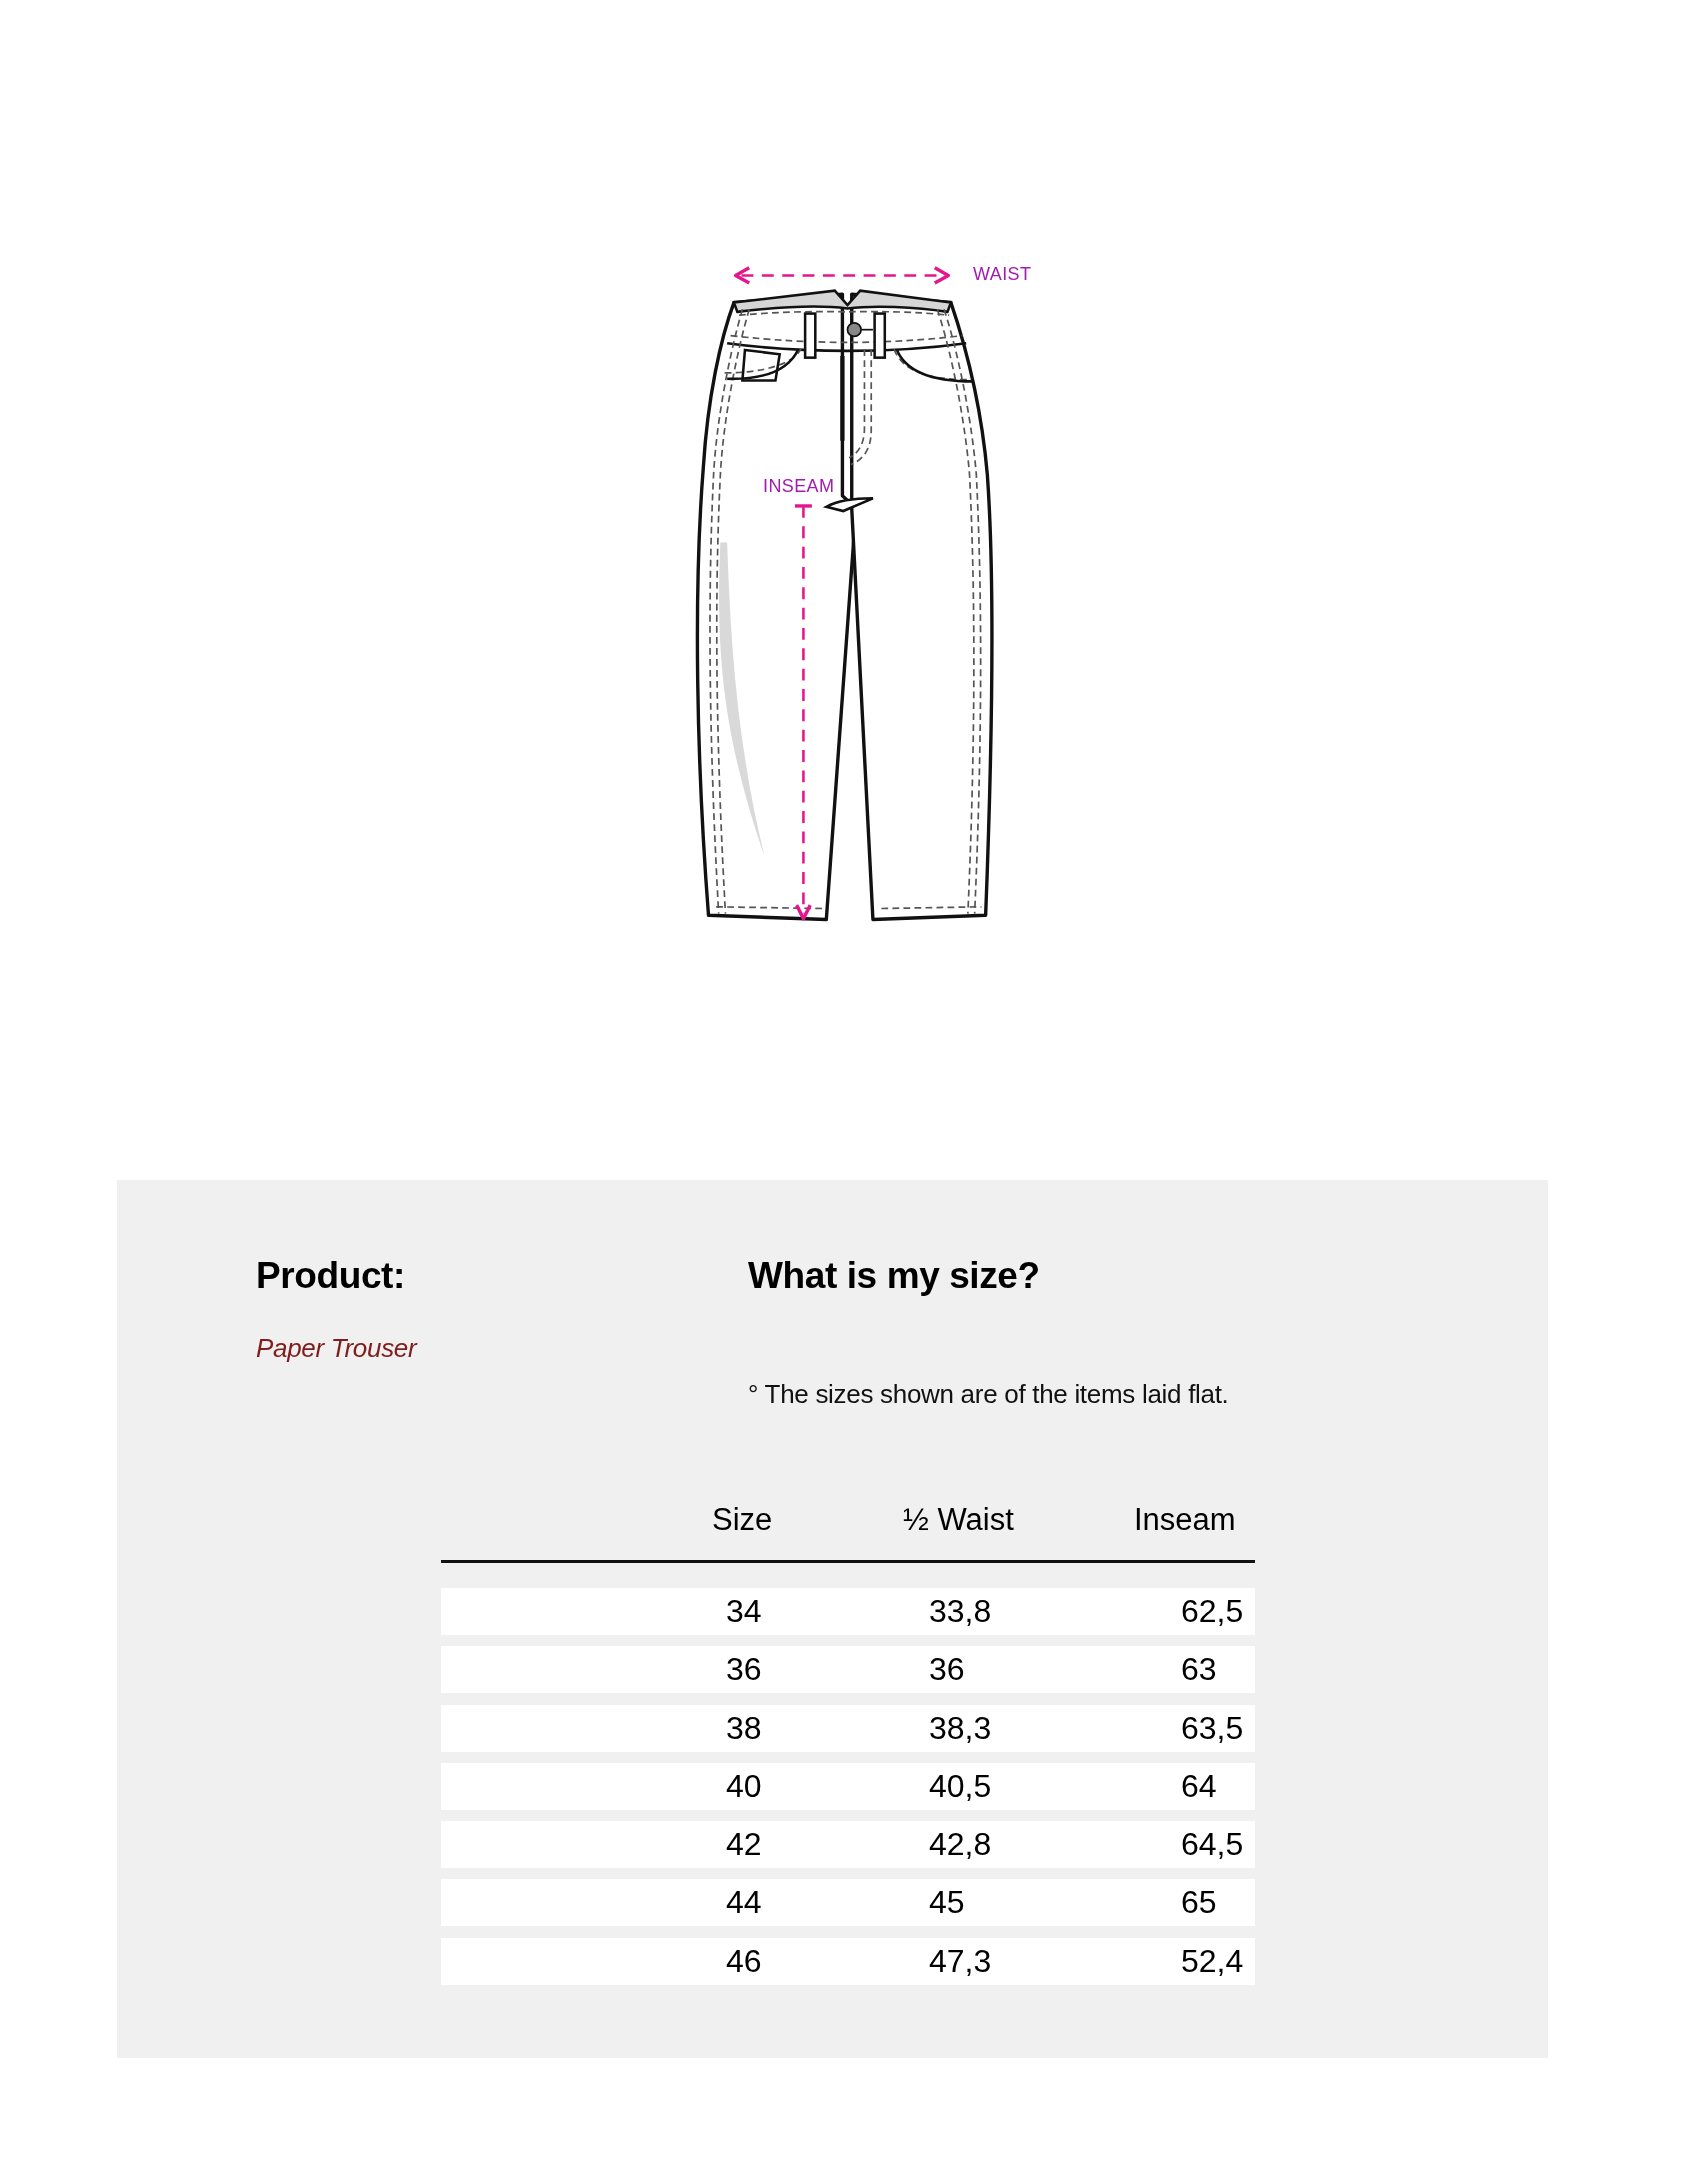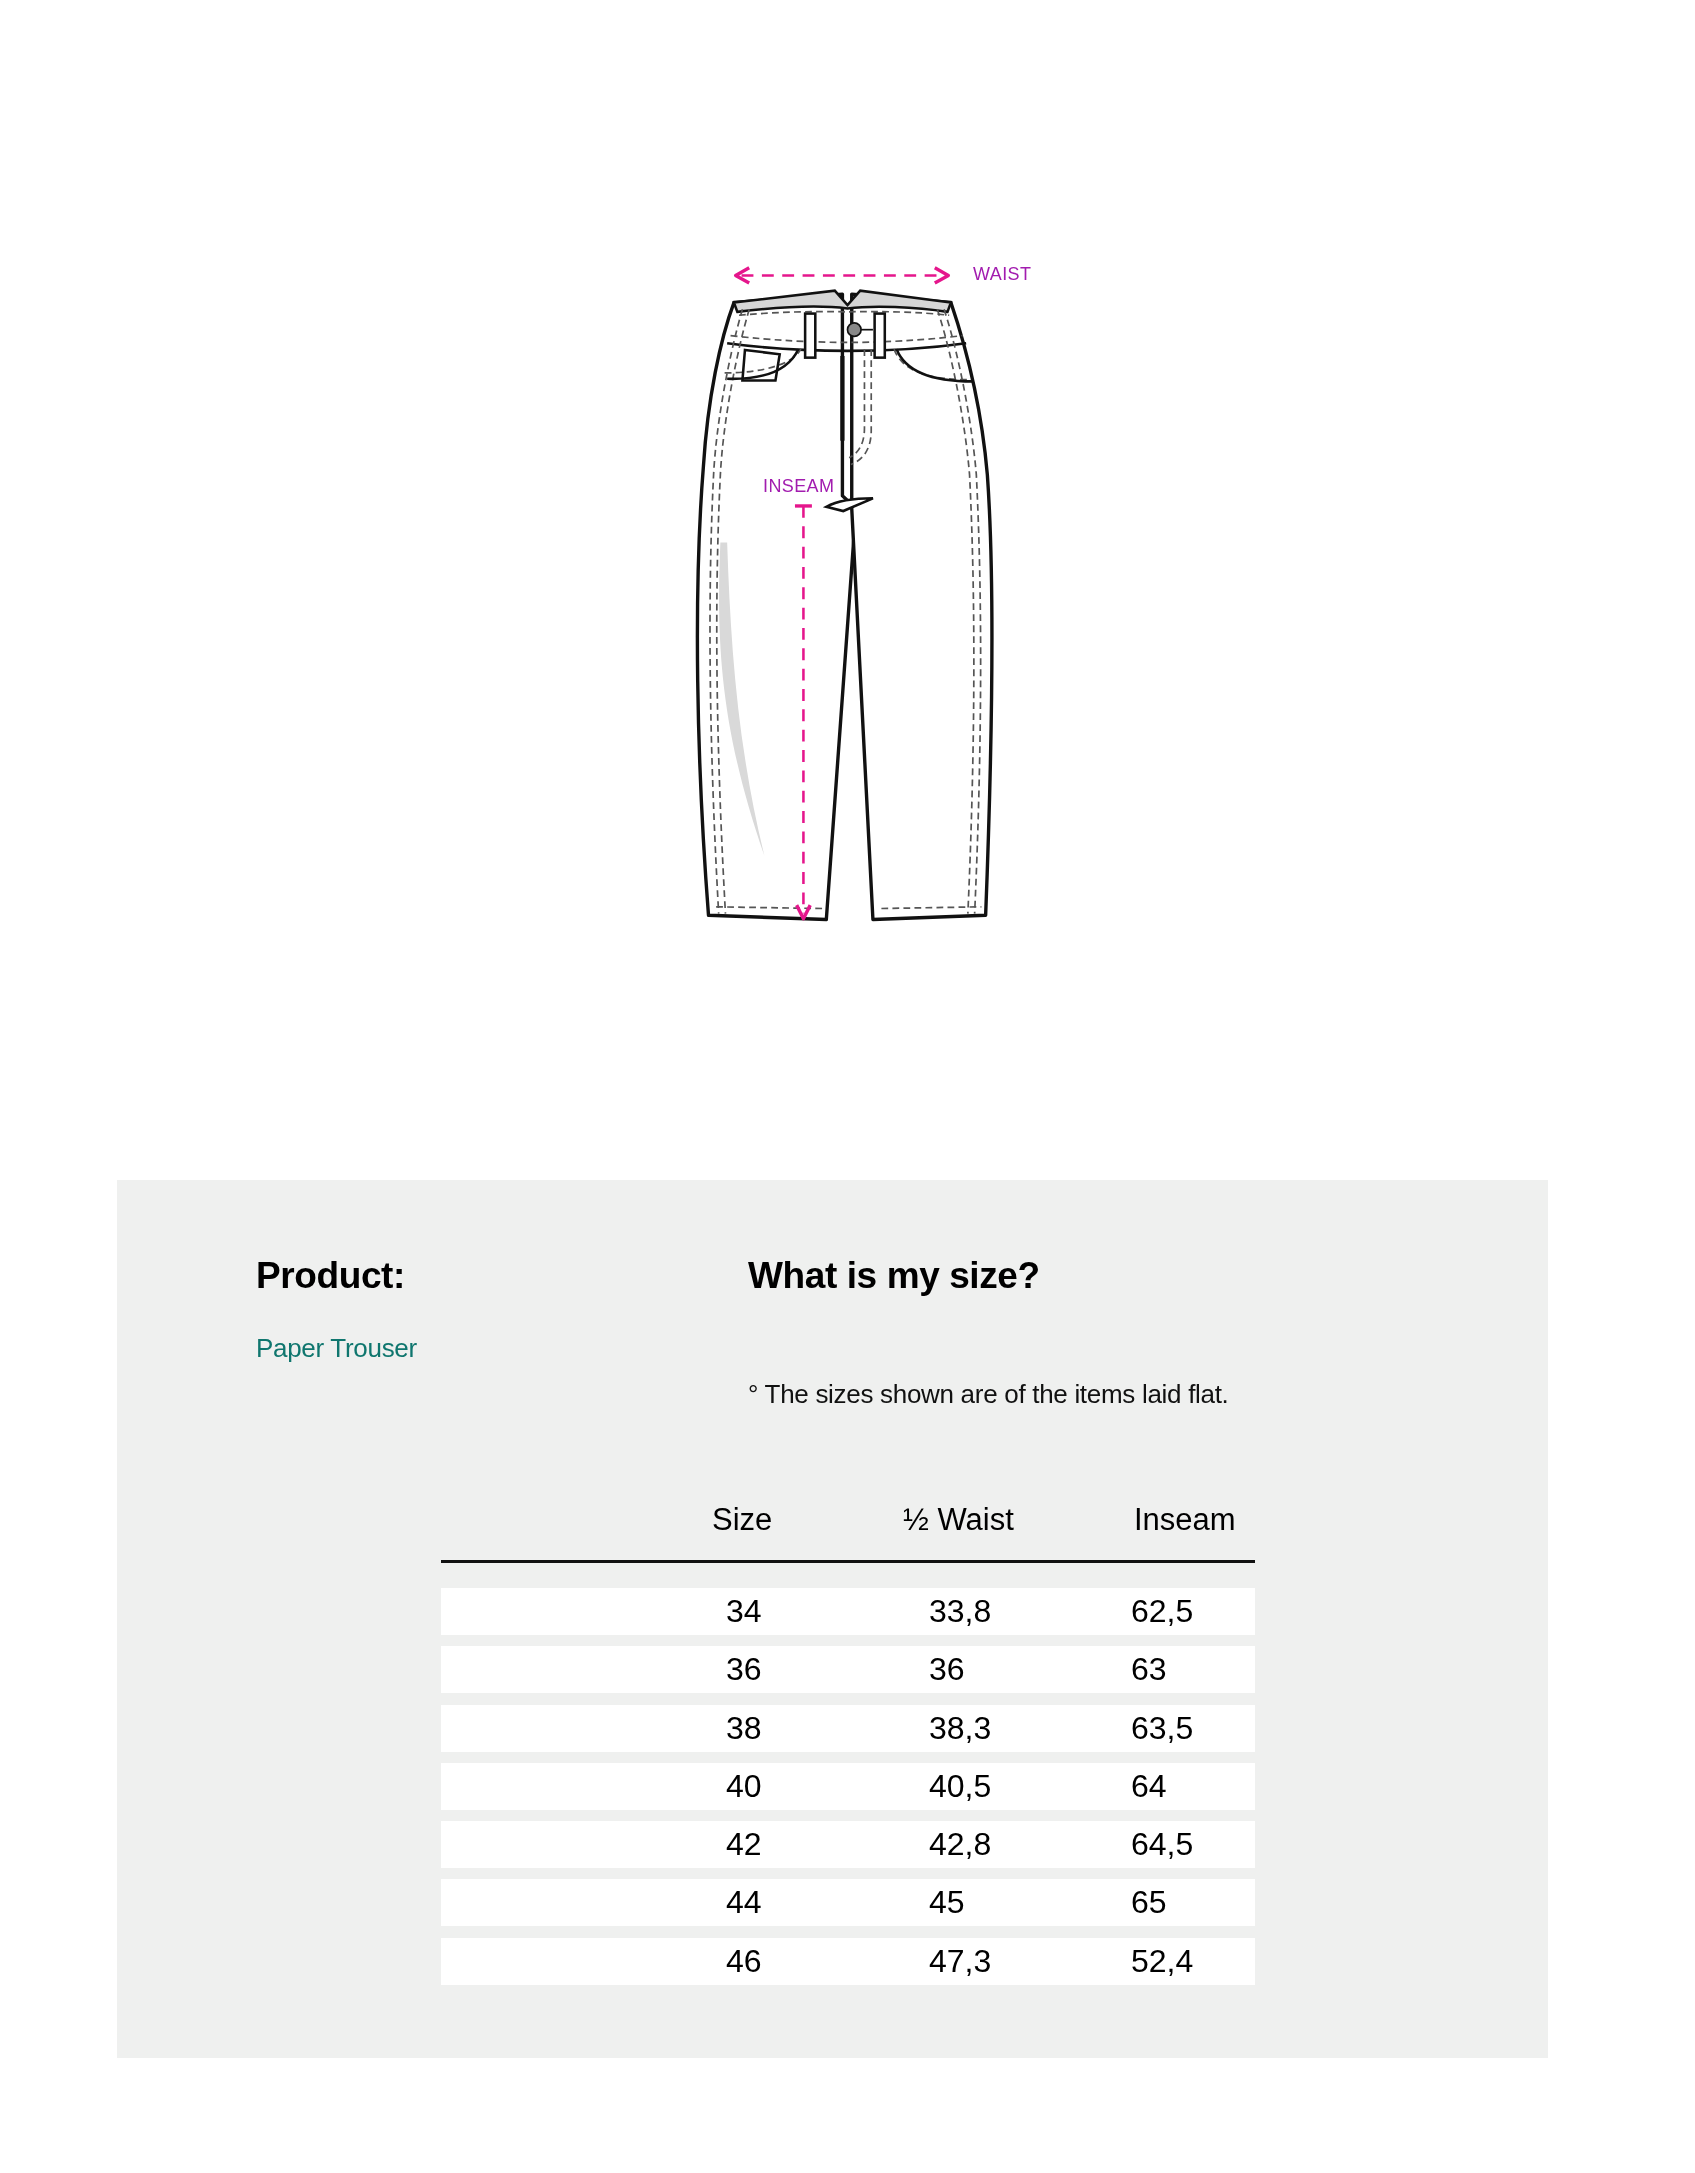--- a/index.html
+++ b/index.html
@@ -18,21 +18,21 @@
     background: #eff0ef;
   }
   .product-title, .size-title {
     position: absolute; font-weight: bold; font-size: 37px; letter-spacing: -0.4px;
     font-family: "Liberation Sans", sans-serif;
   }
   .product-title { left: 139px; top: 75px; }
   .size-title { left: 631px; top: 75px; }
   .product-name {
     position: absolute; left: 139px; top: 153px; font-size: 26px; font-weight: normal;
-    color: #0f766e; letter-spacing: -0.3px;
+    color: #7f1d1d; letter-spacing: -0.3px; font-style: italic;
   }
   .notes { position: absolute; left: 631px; top: 151px; font-size: 26px; color: #111; letter-spacing: -0.3px; }
   .notes div { height: 39px; line-height: 39px; white-space: nowrap; margin-top: 44px; }
   .table { position: absolute; left: 324px; top: 322px; width: 814px; }
   .thead { position: relative; height: 59px; }
   .th {
     position: absolute; top: 0; font-size: 31px; font-family: "Liberation Sans", sans-serif;
     font-weight: normal; white-space: nowrap;
   }
   .th.size { left: 271px; }
@@ -42,21 +42,21 @@
   .rows { position: absolute; left: 0; top: 86px; width: 814px; }
   .row {
     position: relative; height: 47px; margin-bottom: 11.3px; background: #ffffff;
   }
   .cell {
     position: absolute; top: 0; line-height: 47px; font-size: 32px; white-space: nowrap;
     font-family: "Liberation Sans", sans-serif;
   }
   .cell.size { left: 285px; }
   .cell.waist { left: 488px; }
-  .cell.inseam { left: 690px; }
+  .cell.inseam { left: 740px; }
 </style>
 </head>
 <body>
 
 <div class="illustration">
   <svg width="1695" height="1017" viewBox="0 0 2000 1200">
     <defs>
       <marker id="arrowL" markerWidth="14" markerHeight="14" refX="2" refY="7" orient="auto">
         <path d="M12,1 L2,7 L12,13" fill="none" stroke="#e5168c" stroke-width="3"></path>
       </marker>

